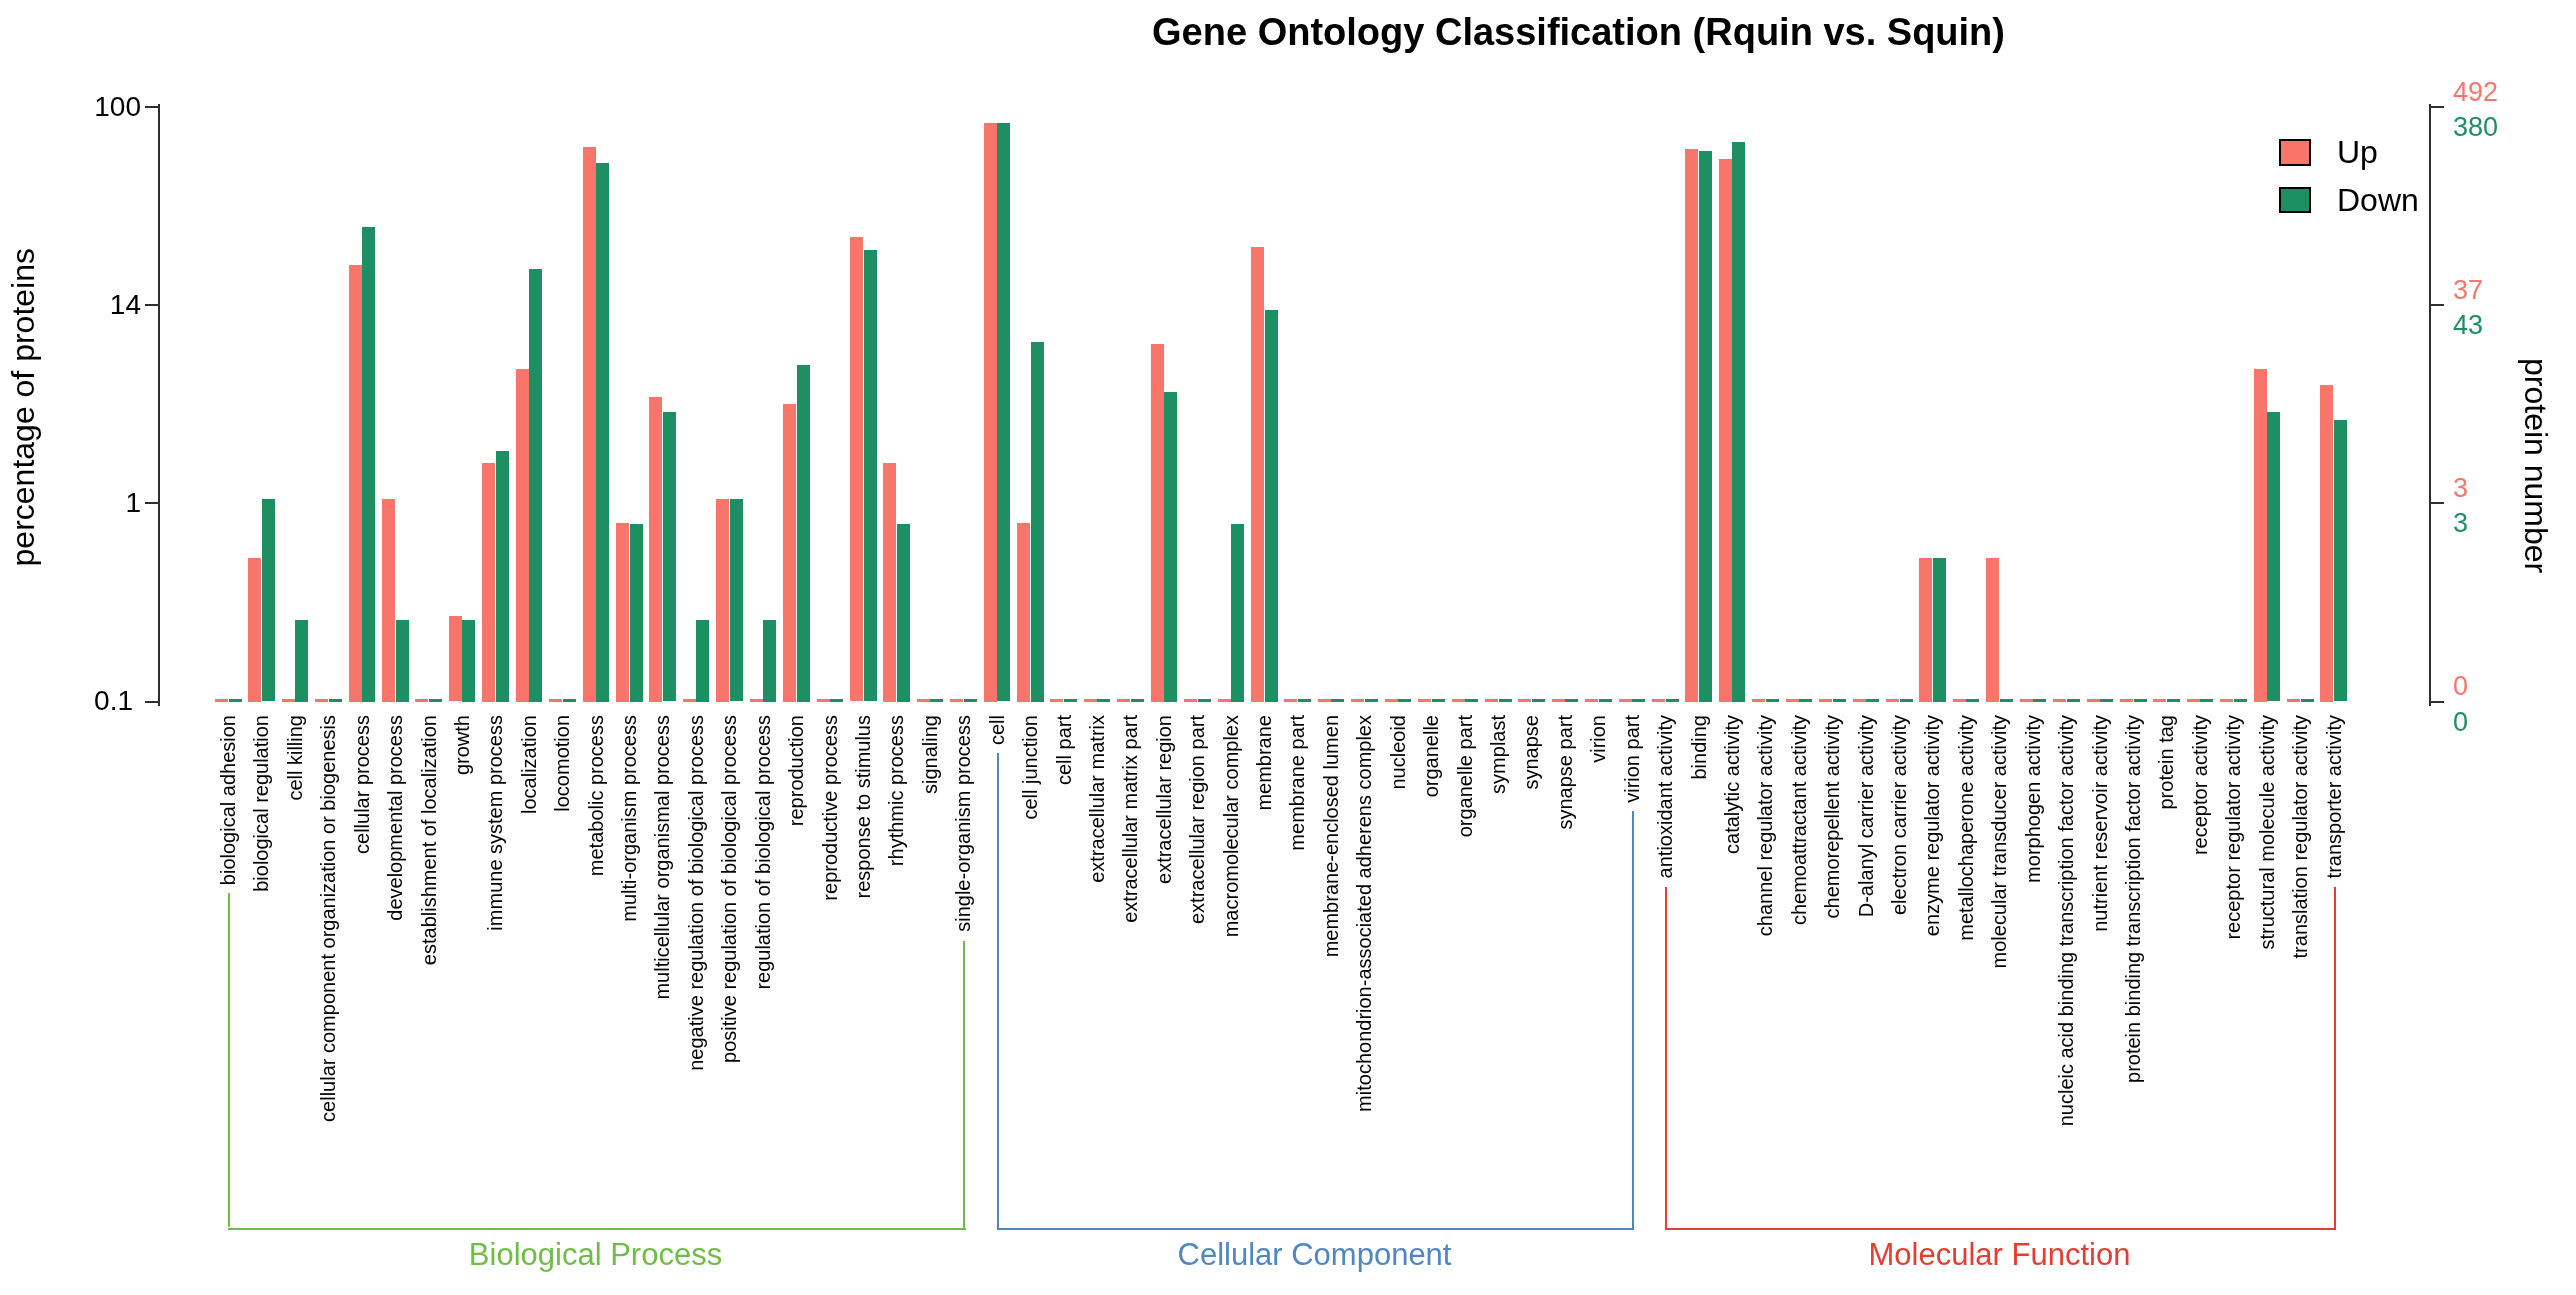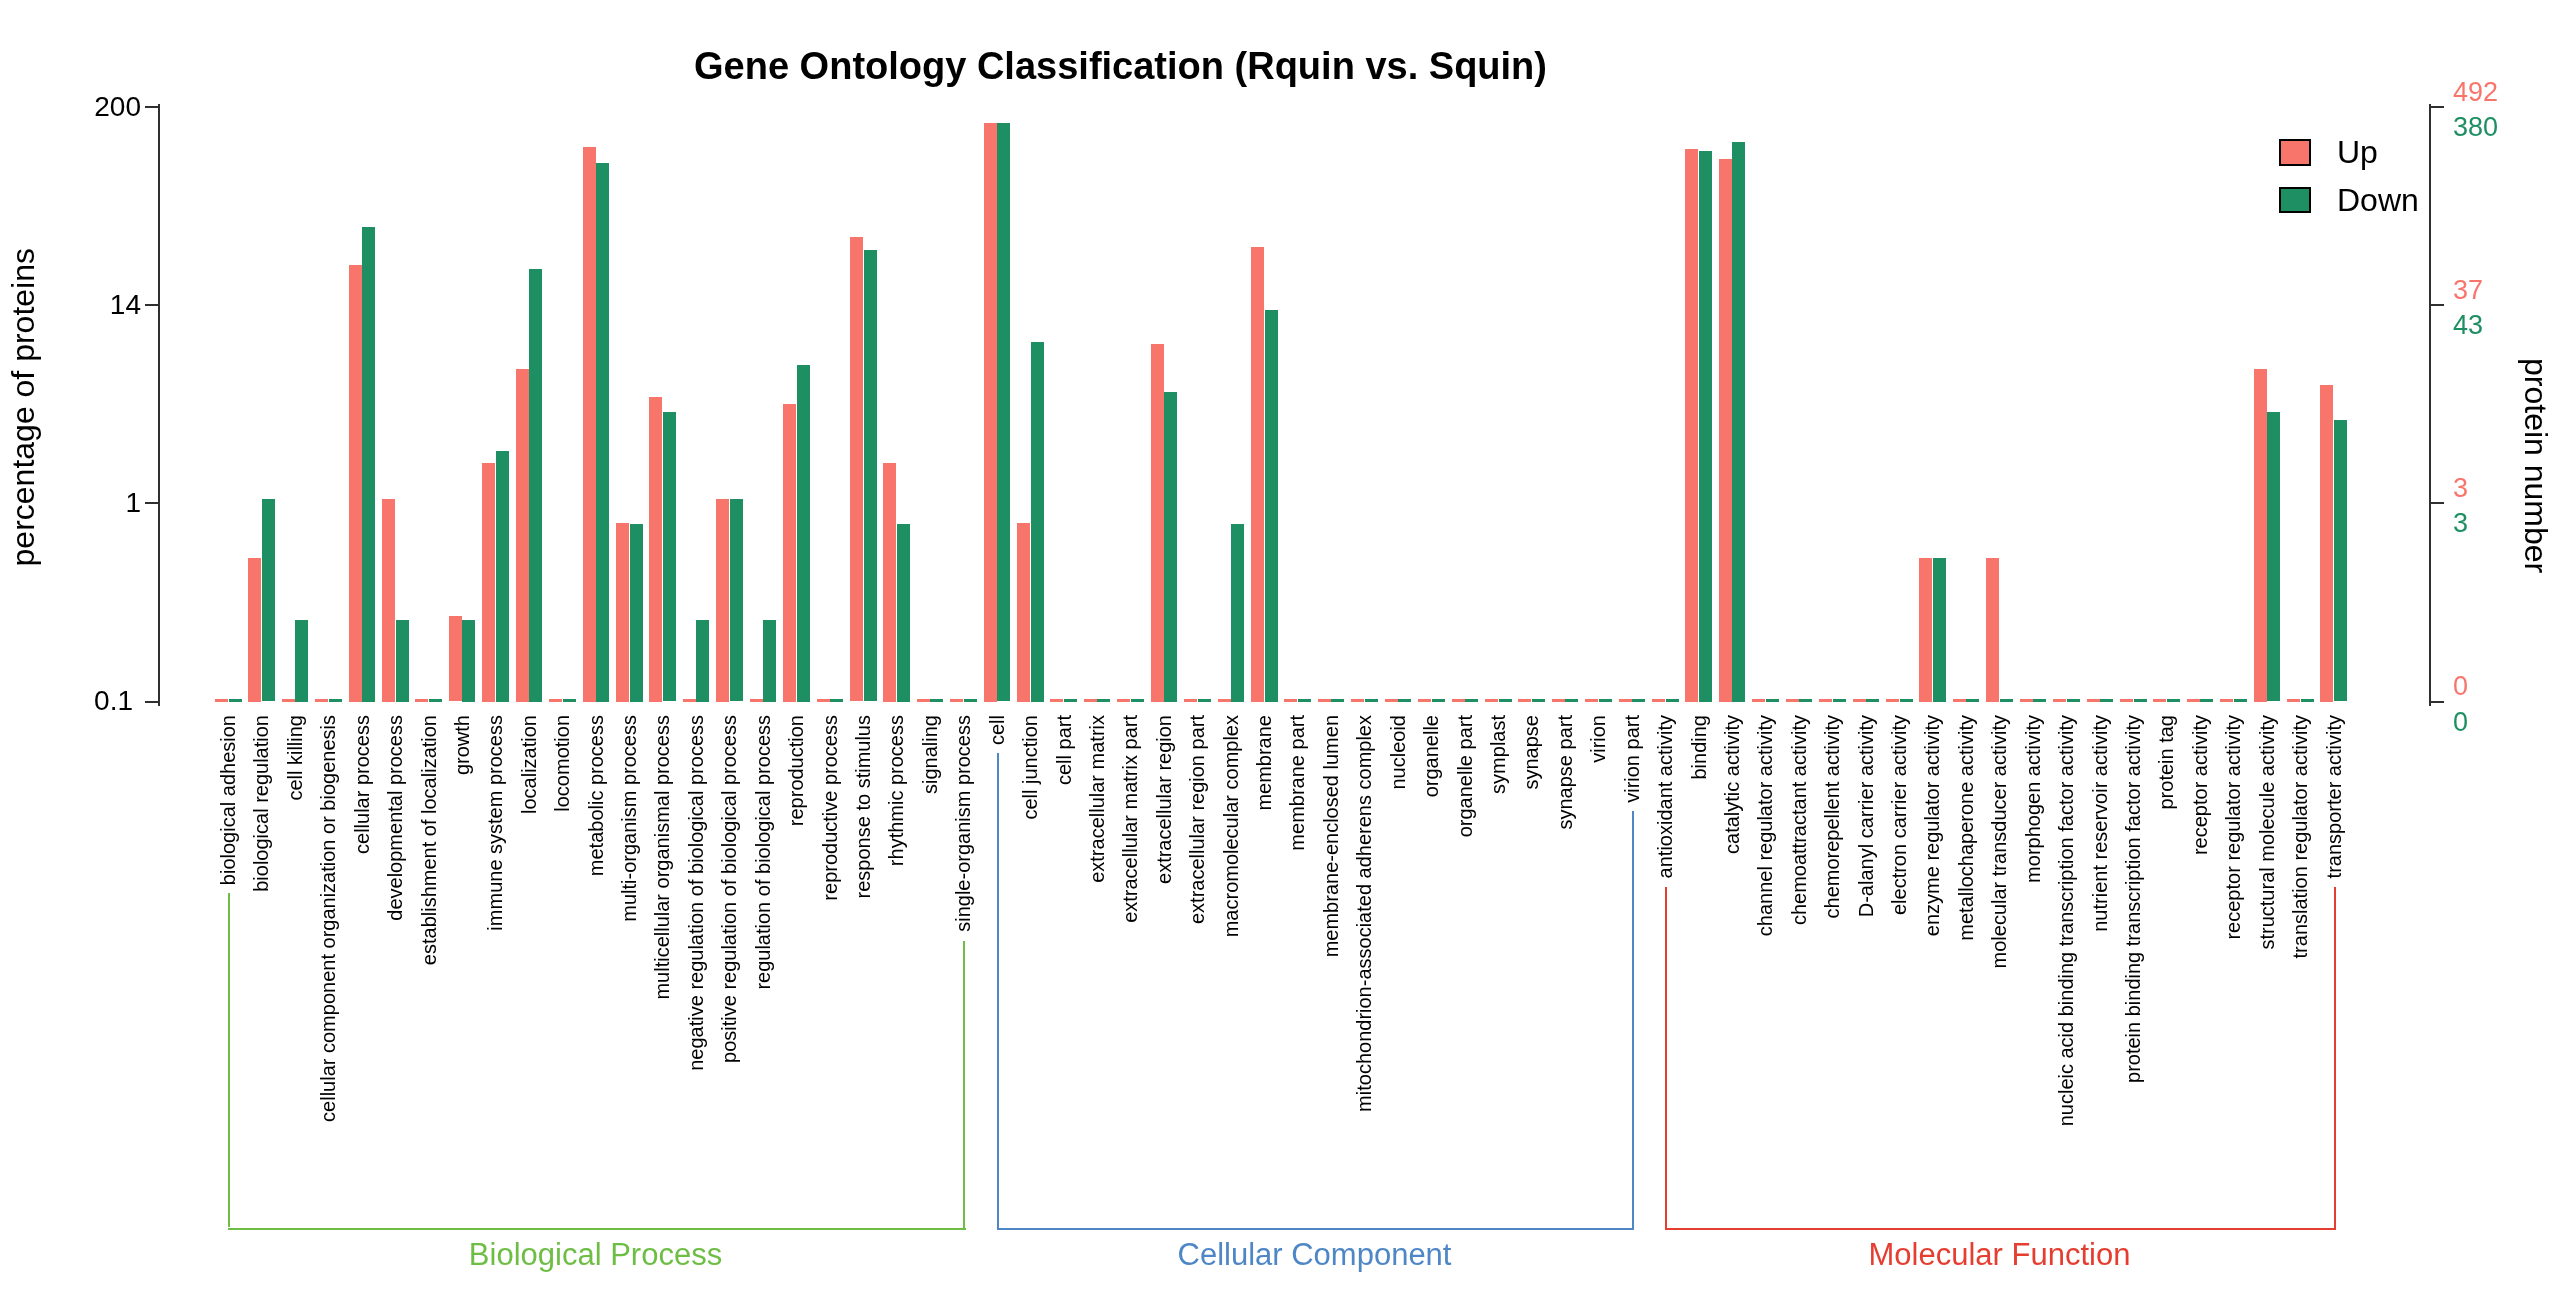--- a/index.html
+++ b/index.html
@@ -1,19 +1,19 @@
 <!DOCTYPE html>
 <html style="font-size:9.4px"><head>
 <meta charset="utf-8">
 <style>
   html,body{margin:0;padding:0;background:#ffffff;}
   #chart{position:relative;width:2576px;height:1296px;background:#fff;
          font-family:"Liberation Sans", sans-serif;overflow:hidden;}
-  .title{position:absolute;left:236px;top:10.6px;width:1769px;text-align:center;
-         font-size:38px;font-weight:bold;color:#000;margin-top:34px;}
+  .title{position:absolute;left:236px;top:10.6px;width:1769px;text-align:right;
+         font-size:38px;font-weight:bold;color:#000;}
   .yaxis-line{position:absolute;width:2.4px;background:#2f2f2f;}
   .tick{position:absolute;height:2.4px;background:#2f2f2f;}
   .ytick-label{position:absolute;font-size:28px;color:#000;text-align:right;width:71px;}
   .rtick-label{position:absolute;font-size:27px;width:94px;text-align:left;}
   .axis-title-left{position:absolute;left:4.7px;top:177px;height:460px;display:flex;align-items:center;}
   .axis-title-left span{writing-mode:vertical-rl;transform:rotate(180deg);font-size:32px;color:#000;}
   .axis-title-right{position:absolute;left:2517px;top:236px;height:460px;display:flex;align-items:center;}
   .axis-title-right span{writing-mode:vertical-rl;font-size:32px;color:#000;}
   .bar{position:absolute;}
   .xlabel{position:absolute;writing-mode:vertical-rl;transform:rotate(180deg);
@@ -45,21 +45,21 @@
       <div class="legend-label">Up</div>
     </div>
     <div class="legend-row">
       <div class="swatch" id="swatch-down" style="background: rgb(30, 143, 99);"></div>
       <div class="legend-label">Down</div>
     </div>
   </div>
 <div class="yaxis-line" style="left: 158px; top: 104px; height: 602px; background: rgb(47, 47, 47);"></div>
     <div class="yaxis-line" style="left: 2429px; top: 104px; height: 602px; background: rgb(47, 47, 47);"></div>
     <div class="tick" style="left: 145px; top: 106px; width: 13px; background: rgb(47, 47, 47);"></div>
-    <div class="ytick-label" style="left: 70px; top: 91px;">200</div>
+    <div class="ytick-label" style="left: 70px; top: 91px;">100</div>
     <div class="tick" style="left: 2431px; top: 106px; width: 13px; background: rgb(47, 47, 47);"></div>
     <div class="rtick-label" style="left: 2453px; top: 77px; color: rgb(248, 117, 108);">492</div>
     <div class="rtick-label" style="left: 2453px; top: 112px; color: rgb(30, 143, 99);">380</div>
     <div class="tick" style="left: 145px; top: 304px; width: 13px; background: rgb(47, 47, 47);"></div>
     <div class="ytick-label" style="left: 70px; top: 289px;">14</div>
     <div class="tick" style="left: 2431px; top: 304px; width: 13px; background: rgb(47, 47, 47);"></div>
     <div class="rtick-label" style="left: 2453px; top: 275px; color: rgb(248, 117, 108);">37</div>
     <div class="rtick-label" style="left: 2453px; top: 310px; color: rgb(30, 143, 99);">43</div>
     <div class="tick" style="left: 145px; top: 502px; width: 13px; background: rgb(47, 47, 47);"></div>
     <div class="ytick-label" style="left: 70px; top: 487px;">1</div>

